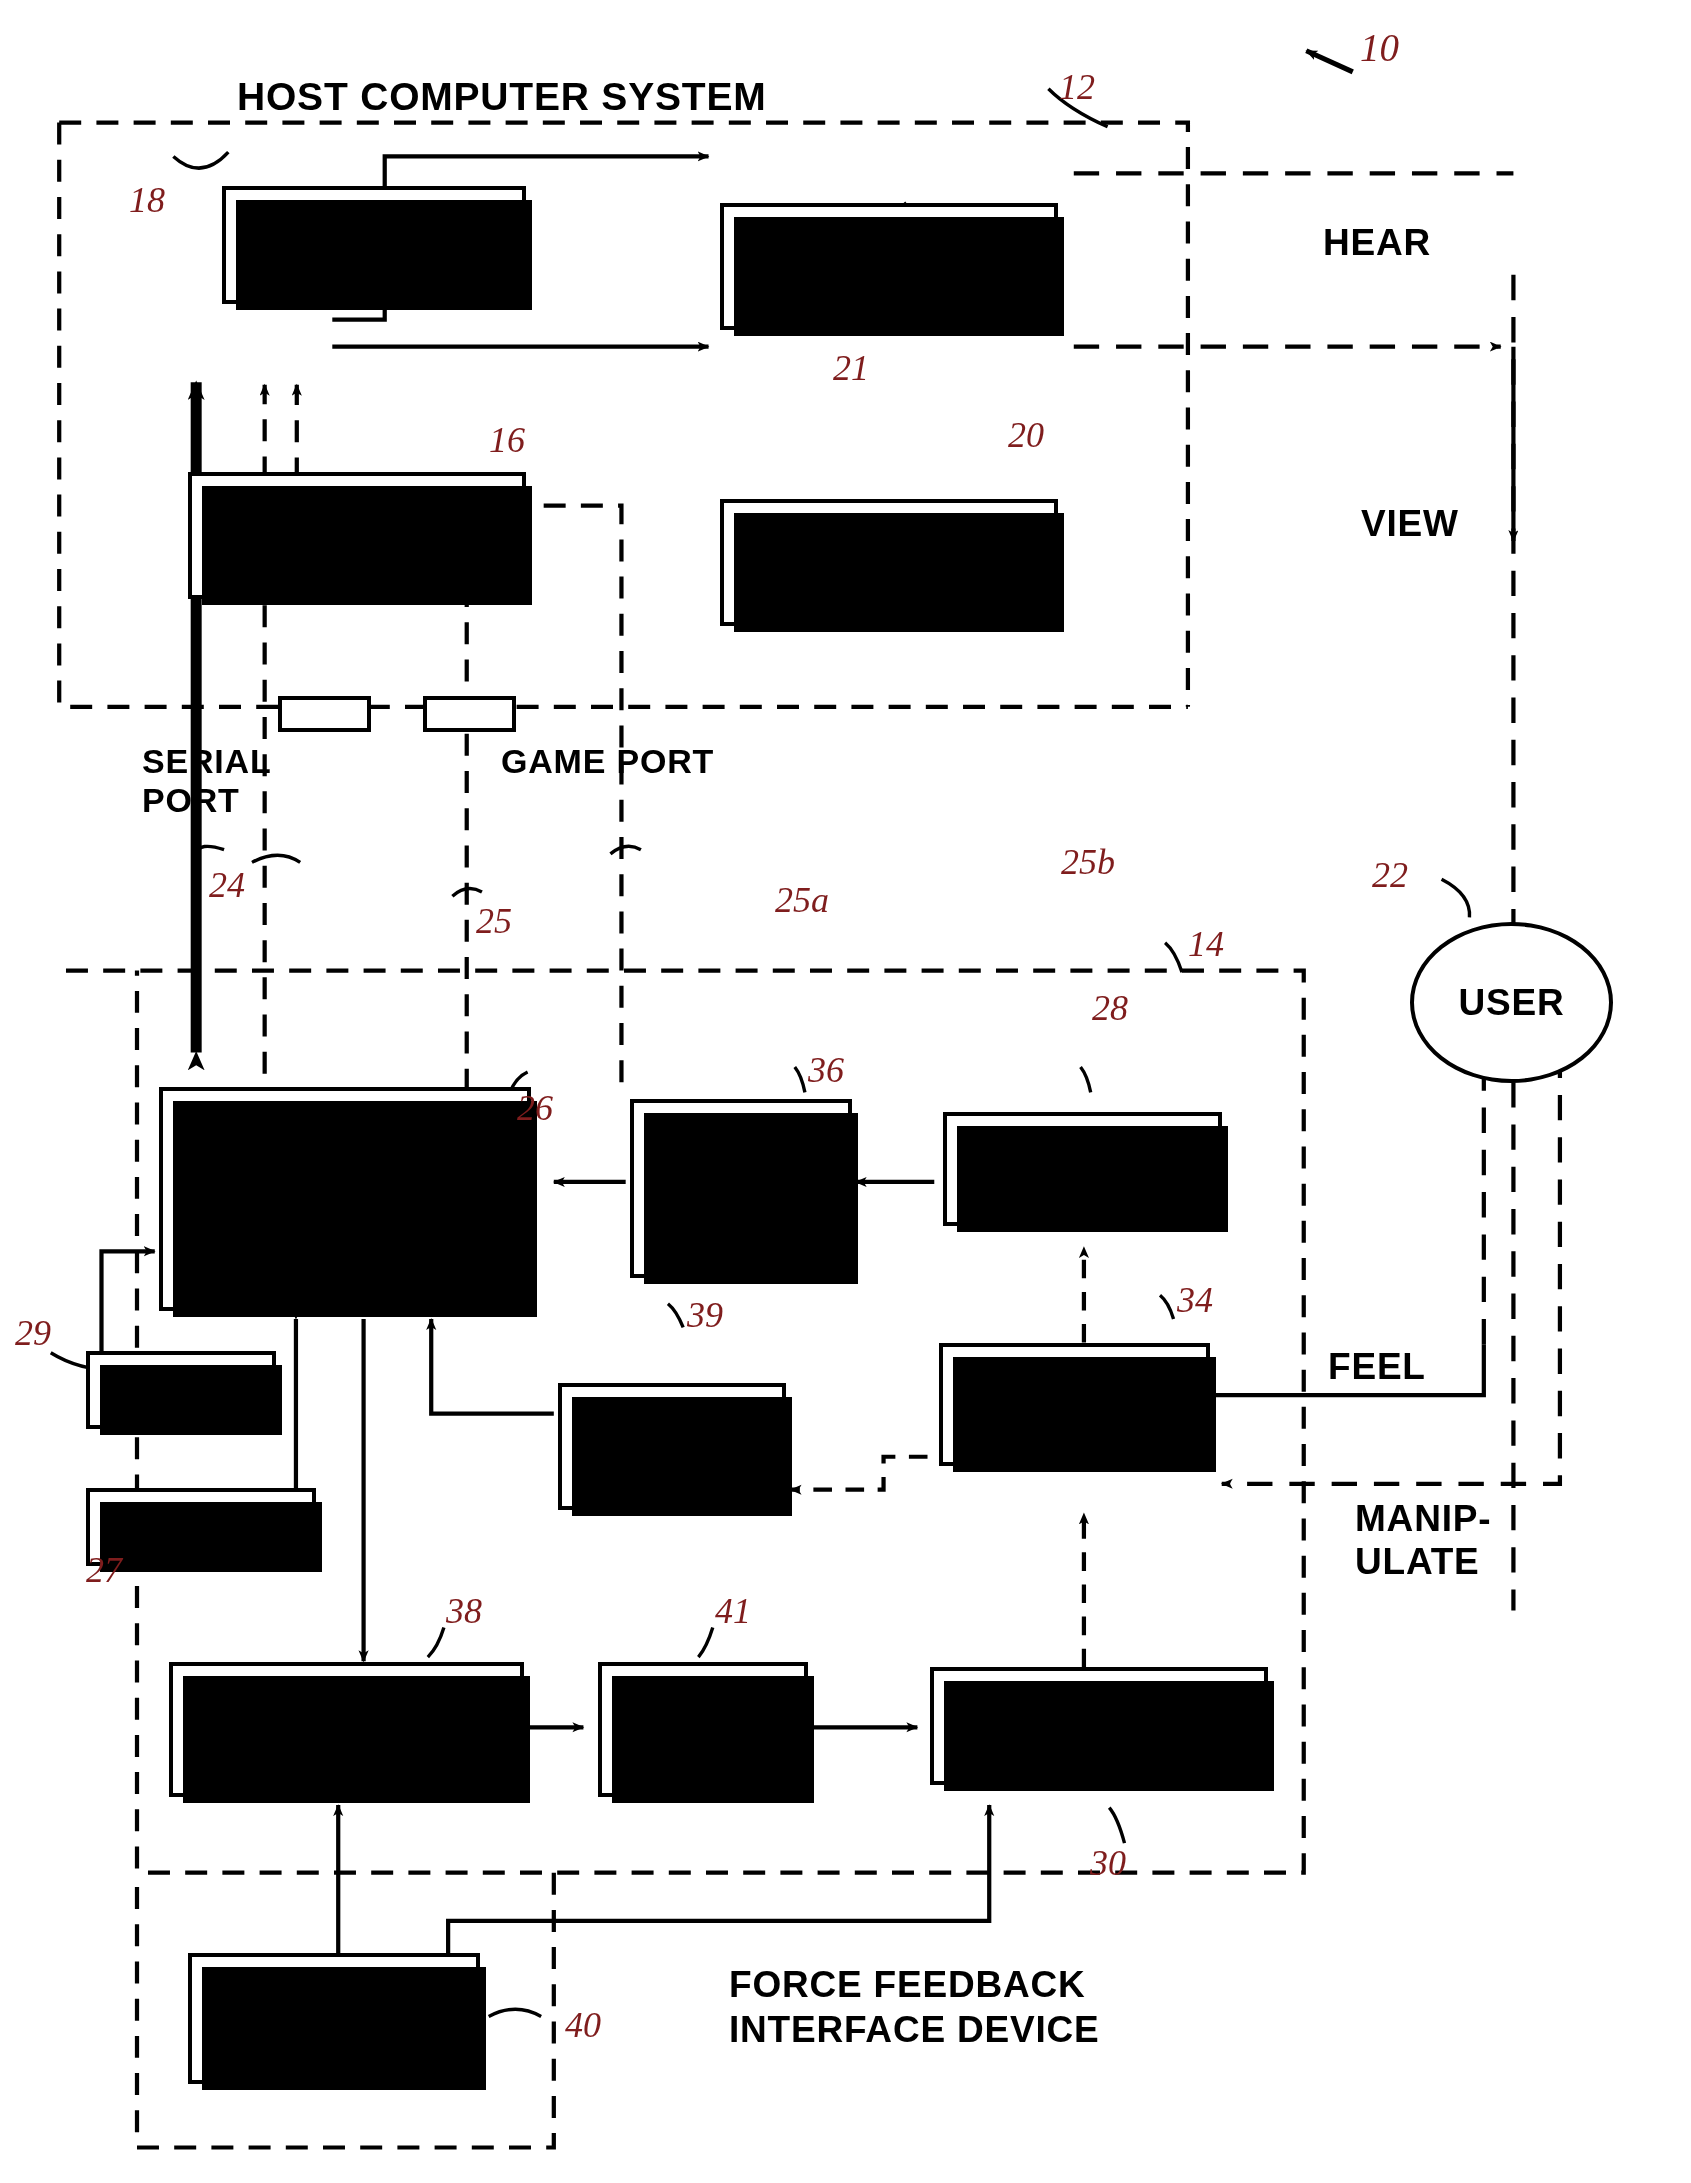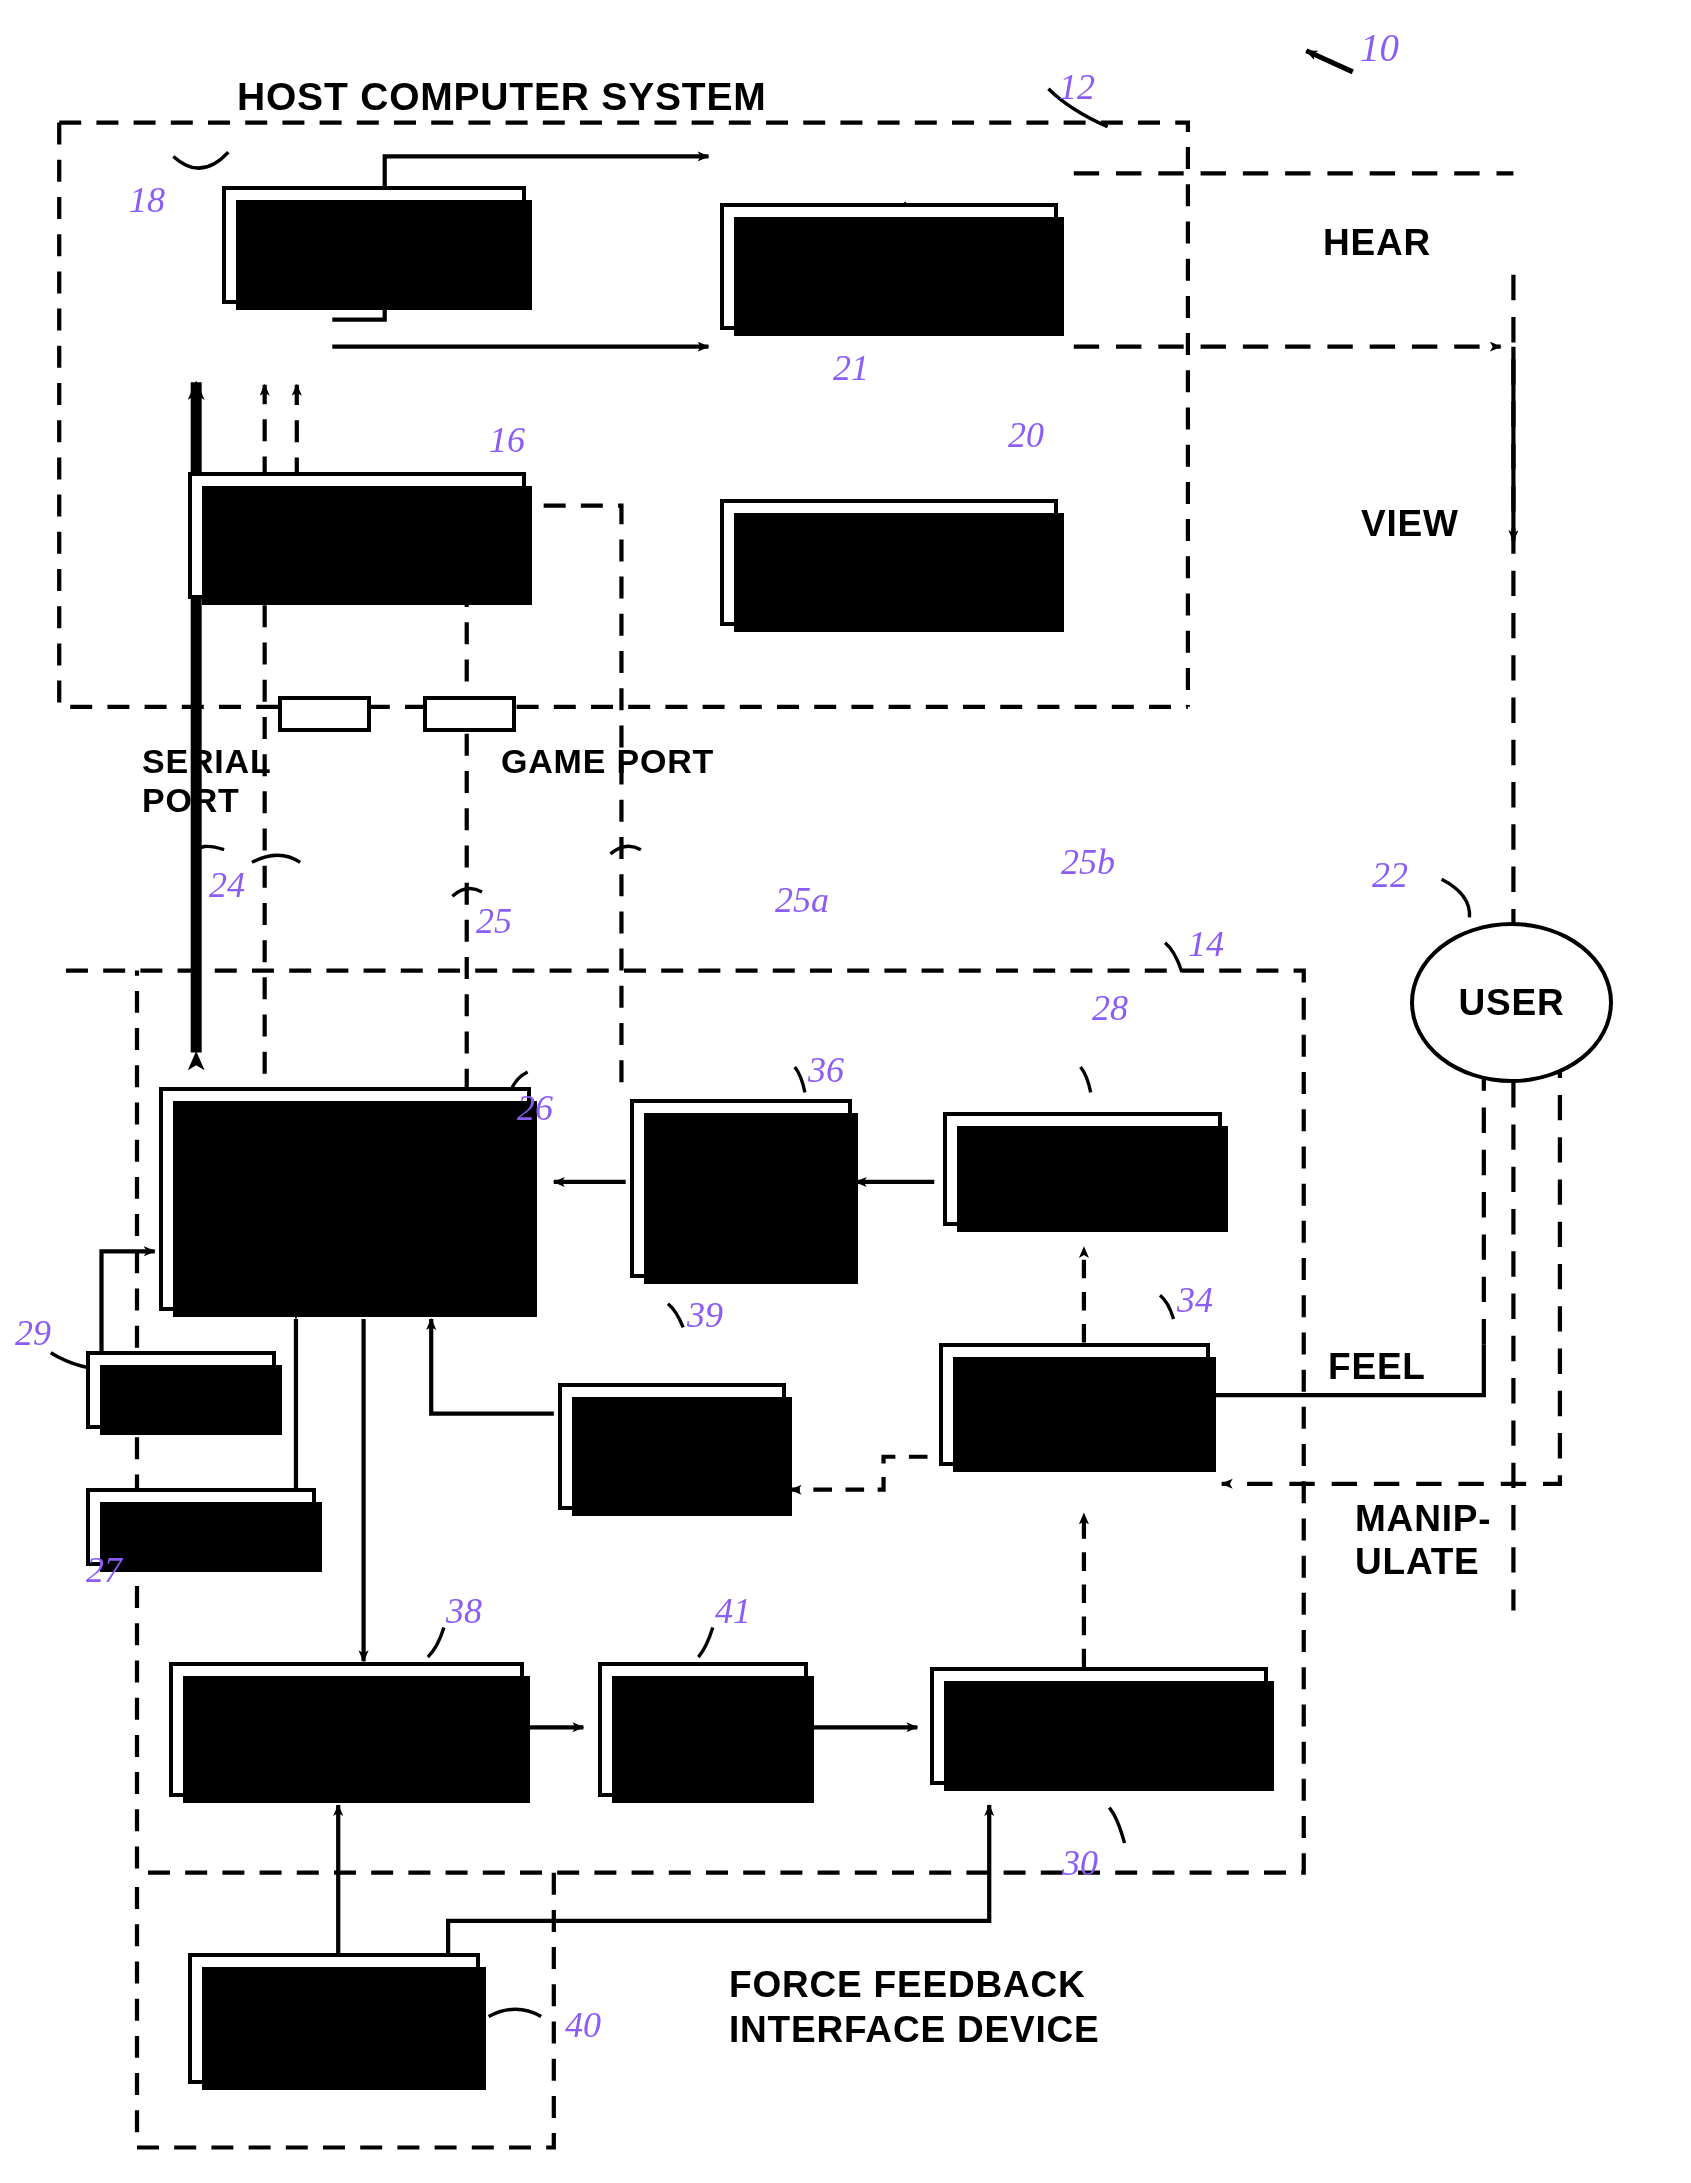--- a/index.html
+++ b/index.html
@@ -48,21 +48,21 @@
     line-height:1.16;
     z-index:5;
     letter-spacing:0.8px;
   }
   
   .ref{
     position:absolute;
     font-family:"Liberation Serif",serif;
     font-style:italic;
     font-size:36px;
-    color:#8b5cf6;
+    color:#7f1d1d;
     z-index:6;
     letter-spacing:0px;
   }
   
   .user-ellipse{
     position:absolute;
     box-sizing:border-box;
     border:4.2px solid #000;
     border-radius:50%;
     background:#fff;
@@ -347,21 +347,21 @@
 
   <div class="blk" style="left:598px;top:1662px;width:210px;height:135px;font-size:36px;">
     <span class="txt">SAFETY
 SWITCH</span>
   </div>
   <div class="ref" style="left:715px;top:1590px;">41</div>
 
   <div class="blk" style="left:930px;top:1667px;width:338px;height:118px;font-size:36px;">
     <span class="txt">ACTUATORS</span>
   </div>
-  <div class="ref" style="left:1062px;top:1842px;text-align:center;">30</div>
+  <div class="ref" style="left:1090px;top:1842px;text-align:center;">30</div>
 
   <div class="blk" style="left:188px;top:1953px;width:292px;height:131px;font-size:36px;">
     <span class="txt">POWER
 SUPPLY</span>
   </div>
   <div class="ref" style="left:565px;top:2004px;">40</div>
 
   <div class="lbl" style="left:1328px;top:1346px;font-size:37px;">FEEL</div>
   <div class="lbl" style="left:1355px;top:1498px;font-size:37px;">MANIP-
 ULATE</div>

